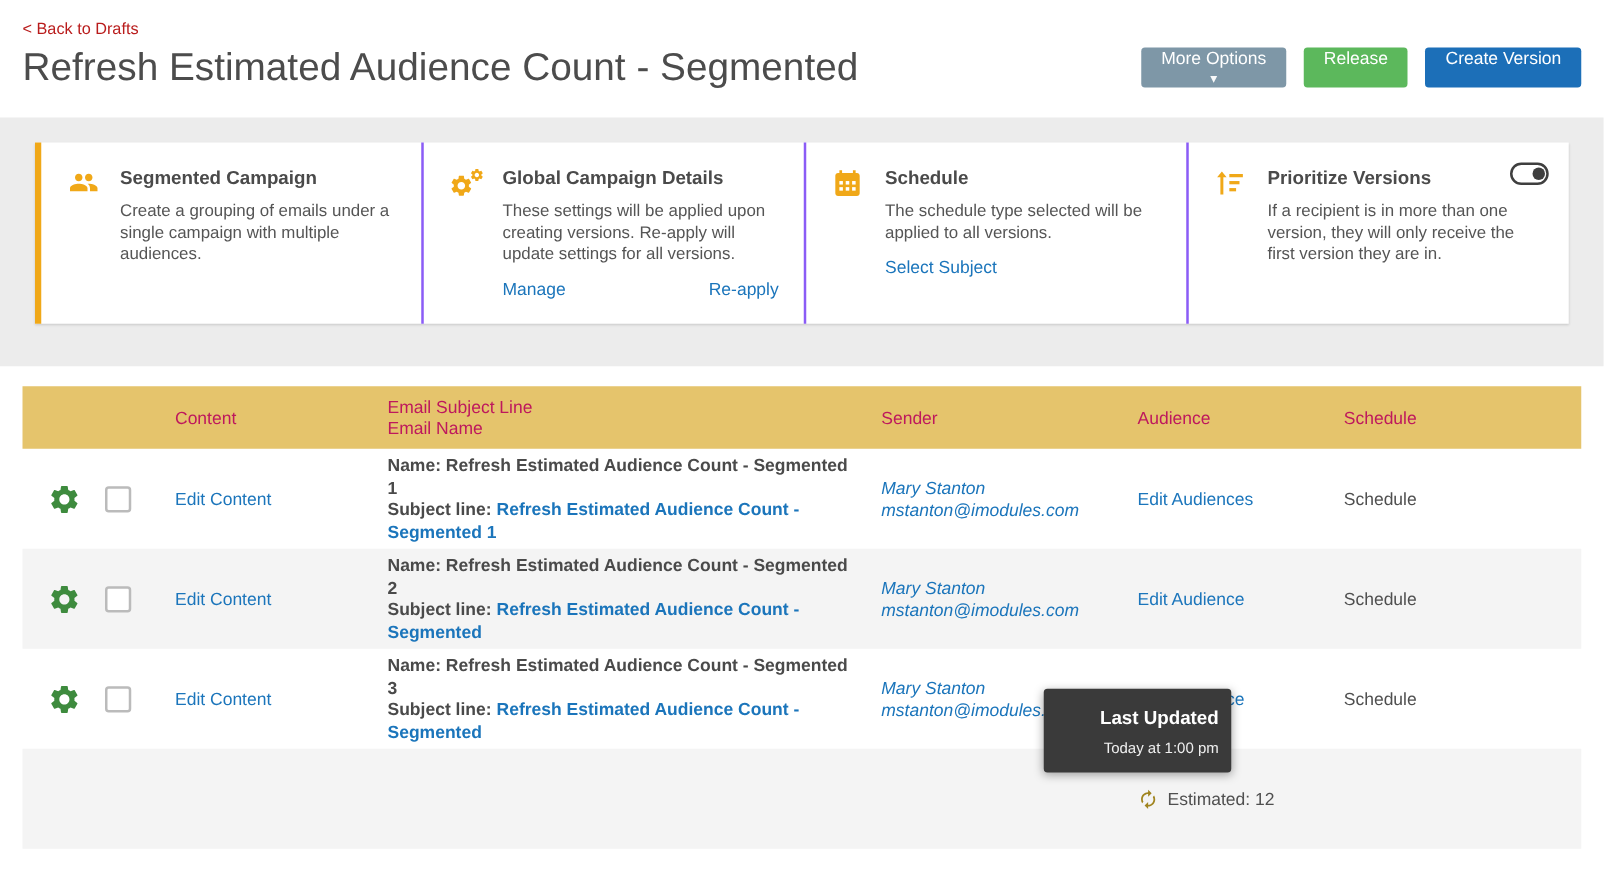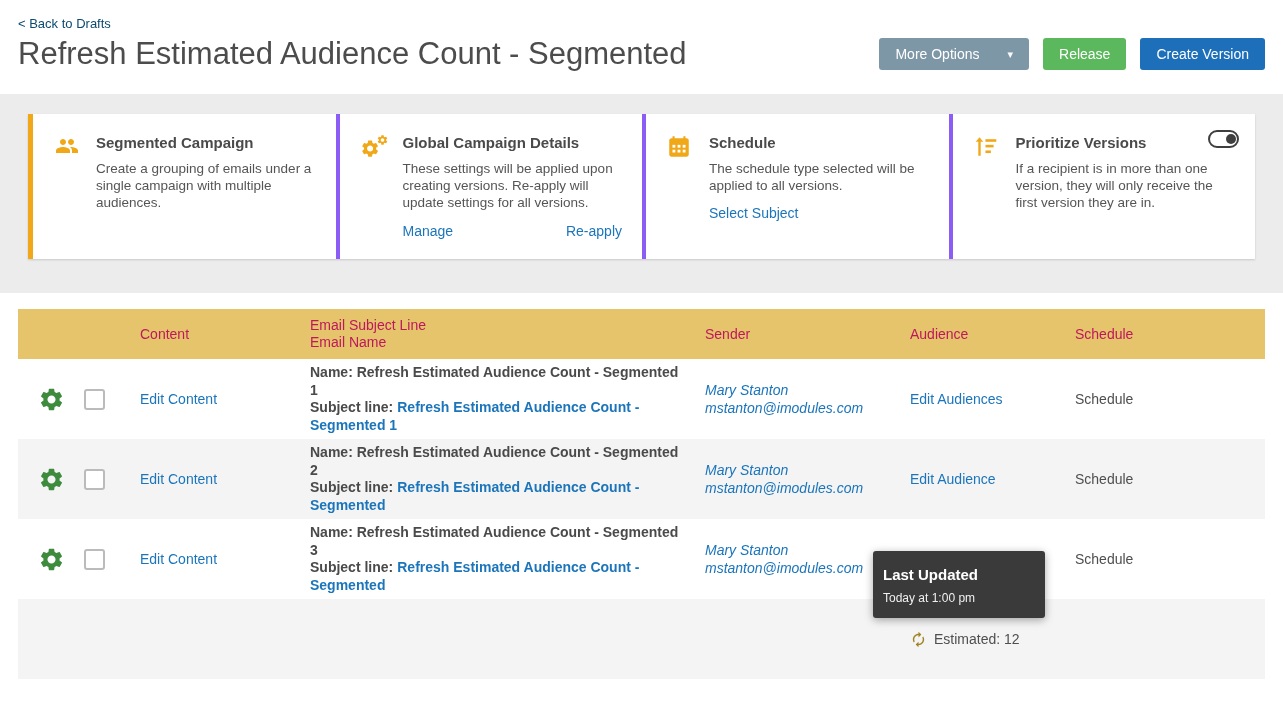--- a/index.html
+++ b/index.html
@@ -7,42 +7,42 @@
   body {
     width:1283px; height:702px; overflow:hidden; position:relative;
     background:#fff; color:#4a4a4a;
     font-family:"Liberation Sans","DejaVu Sans",sans-serif;
   }
   a { text-decoration:none; }
   .link { color:#1B75BB; cursor:pointer; }
 
   
   .top { padding:14px 18px 0 18px; }
-  .back-link { font-size:13px; color:#0c4a6e; display:inline-block; }
+  .back-link { font-size:13px; color:#b91c1c; display:inline-block; }
   .title-row { display:flex; justify-content:space-between; align-items:center; margin-top:4px; }
   h1.page-title { margin:0; font-size:31px; font-weight:400; color:#4c4c4c; }
   .actions { display:flex; gap:14px; align-items:center; }
   .btn {
     border:none; border-radius:3px; color:#fff; font-size:14px; height:32px;
-    padding:0 16px; display:inline-flex; align-items:center; gap:28px;
-    cursor:pointer; font-family:inherit; white-space:nowrap;
+    padding:0 16px; display:inline-flex; align-items:center; gap:2px;
+    cursor:pointer; font-family:inherit; white-space:nowrap;flex-direction:column;
   }
   .btn-more { background:#7E97A7; }
   .btn-more .caret { font-size:11px; opacity:.95; }
   .btn-release { background:#5CB85C; }
   .btn-create { background:#1C6FB8; }
 
   
   .panel { background:#ececec; margin-top:22px; padding:20px 28px 34px 28px; }
   .card {
     background:#fff; border-left:5px solid #F0A818;
     box-shadow:0 1px 2px rgba(0,0,0,.15); display:flex;
   }
   .card-col {
-    flex:1; padding:18px 20px 20px 20px; border-right:4px solid #8b5cf6;
+    flex:1; padding:18px 20px 20px 20px; border-right:2px solid #8b5cf6;
     display:flex; gap:13px; position:relative;
   }
   .card-col:last-child { border-right:none;justify-content:center; }
   .card-icon { flex:none; width:30px; color:#F0A818; padding-top:2px; }
   .card-body { flex:1; min-width:0; }
   .card-title { font-weight:bold; font-size:15px; color:#4a4a4a; margin:2px 0 9px 0; }
   .card-desc { font-size:13.5px; color:#555; line-height:17px; }
   .card-links { display:flex; justify-content:space-between; margin-top:12px; font-size:14px; }
   .select-link { display:inline-block; margin-top:11px; font-size:14px; }
   .toggle {
@@ -72,23 +72,23 @@
   .sender-cell a { display:block;font-style:italic; }
   .schedule-cell { color:#4f4f4f; cursor:pointer; }
 
   
   .band { background:#f4f4f4; height:80px; }
   .estimated { grid-column:6 / span 2; display:flex; align-items:center; gap:7px; color:#4f4f4f; }
   .renew-icon { color:#A0841F; line-height:0; cursor:pointer; background:none; border:none; padding:0; }
 
   
   .tooltip {
-    position:absolute; left:835px; top:551px; width:172px;
-    background:#3a3a3a; color:#fff; border-radius:3px; text-align:left;
-    padding:15px 10px 13px 10px; box-shadow:0 2px 8px rgba(0,0,0,.35); z-index:10;margin-left:38px;
+    position:absolute; left:835px; top:551px; width:150px;
+    background:#3a3a3a; color:#fff; border-radius:3px; text-align:right;
+    padding:15px 10px 13px 10px; box-shadow:0 2px 8px rgba(0,0,0,.35); z-index:10;
   }
   .tooltip-title { font-size:15px; font-weight:bold; margin-bottom:8px; }
   .tooltip-body { font-size:12px; color:#f0f0f0; }
 
   .svg-defs { position:absolute; width:0; height:0; overflow:hidden; }
 </style>
 </head>
 <body>
 
 <svg class="svg-defs" aria-hidden="true">

